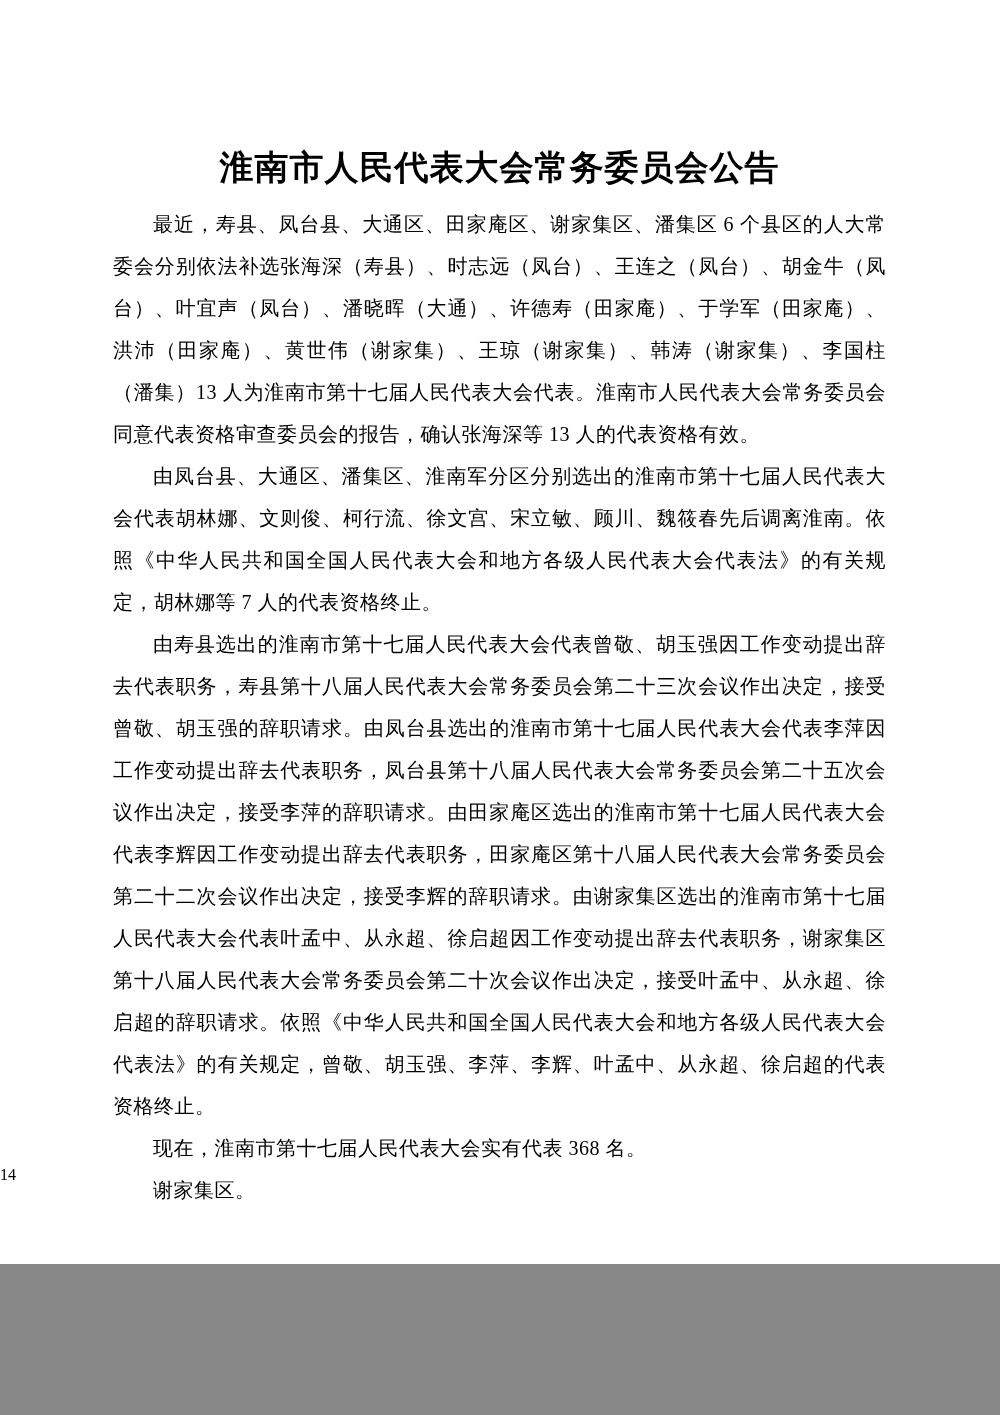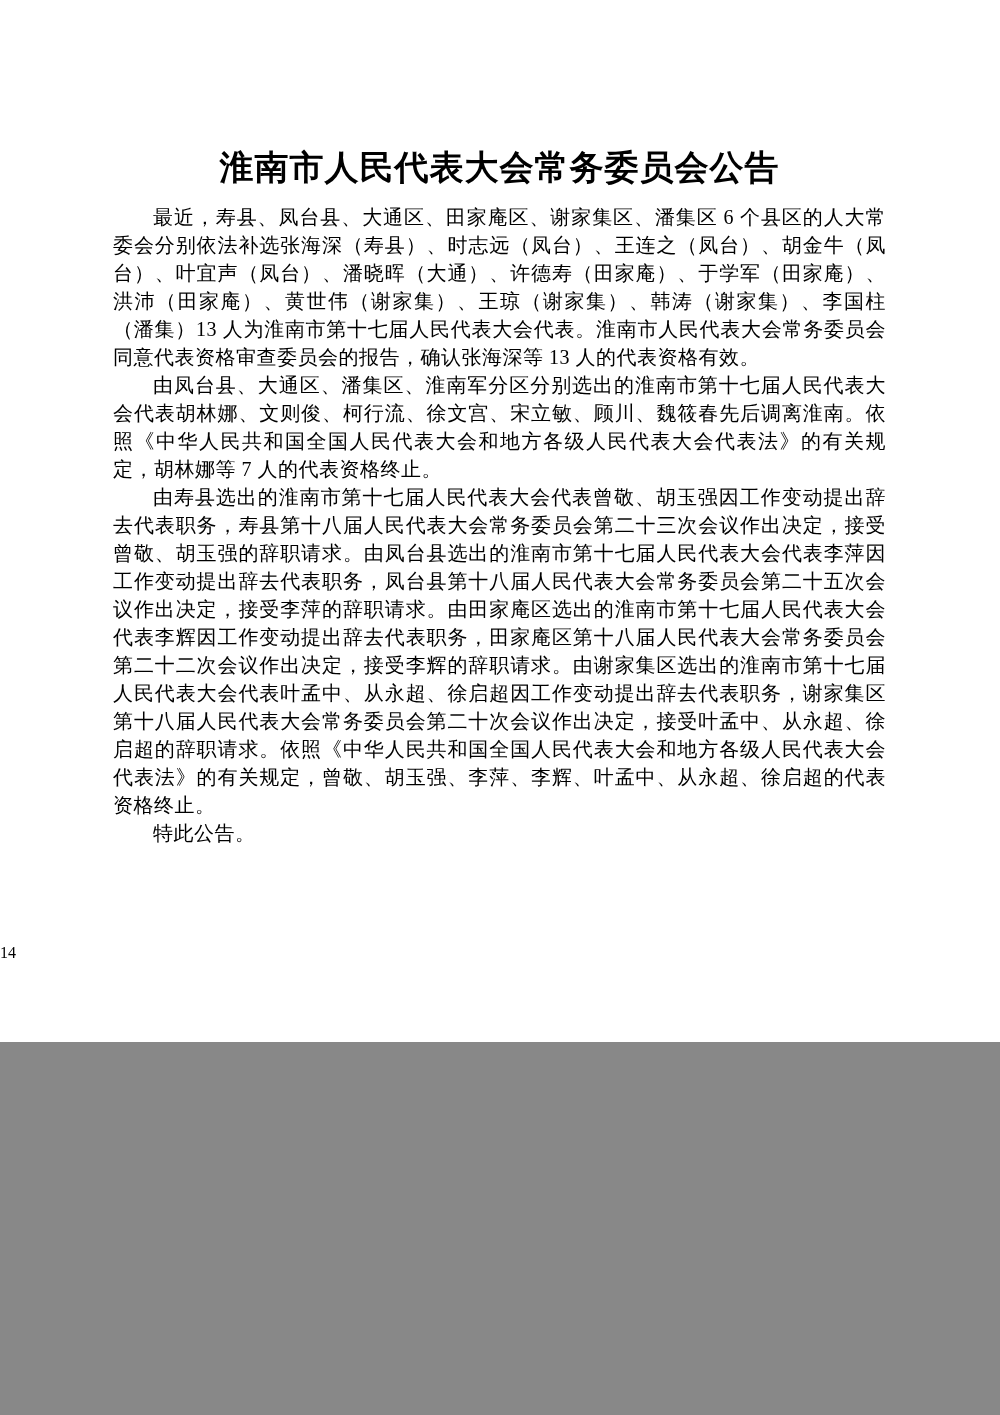--- a/index.html
+++ b/index.html
@@ -1,20 +1,20 @@
 <!DOCTYPE html>
 <html lang="zh"><head>
 <meta charset="utf-8">
 <style>
   * { margin: 0; padding: 0; box-sizing: border-box; }
   html, body { background: #888; }
   .page {
     position: relative;
     width: 1000px;
-    height: 1042px;
+    height: 1264px;
     margin: 0 auto;
     background: #ffffff;
     color: #000000;
     font-family: "Liberation Serif", "DejaVu Serif", serif;
     overflow: hidden;
   }
   .content {
     padding: 148px 114px 0 113px;
   }
   .doc-title {
@@ -27,21 +27,21 @@
   }
   .doc-subtitle {
     font-size: 17px;
     font-weight: bold;
     text-align: center;
     letter-spacing: 1px;
     margin-bottom: 60px;
   }
   .doc-body p {
     font-size: 20px;
-    line-height: 28px;
+    line-height: 42px;
     text-align: justify;
     text-indent: 2em;
     letter-spacing: 0.5px;
   }
   .page-number {
     position: absolute;
     bottom: 80px;
     left: 0;
     width: 100%;
     text-align: left;
@@ -51,17 +51,18 @@
 </head>
 <body>
 
 <div class="page">
   <div class="content">
     <h1 class="doc-title">淮南市人民代表大会常务委员会公告</h1>
     <div class="doc-body">
         <p>最近，寿县、凤台县、大通区、田家庵区、谢家集区、潘集区 6 个县区的人大常委会分别依法补选张海深（寿县）、时志远（凤台）、王连之（凤台）、胡金牛（凤台）、叶宜声（凤台）、潘晓晖（大通）、许德寿（田家庵）、于学军（田家庵）、洪沛（田家庵）、黄世伟（谢家集）、王琼（谢家集）、韩涛（谢家集）、李国柱（潘集）13 人为淮南市第十七届人民代表大会代表。淮南市人民代表大会常务委员会同意代表资格审查委员会的报告，确认张海深等 13 人的代表资格有效。</p>
         <p>由凤台县、大通区、潘集区、淮南军分区分别选出的淮南市第十七届人民代表大会代表胡林娜、文则俊、柯行流、徐文宫、宋立敏、顾川、魏筱春先后调离淮南。依照《中华人民共和国全国人民代表大会和地方各级人民代表大会代表法》的有关规定，胡林娜等 7 人的代表资格终止。</p>
         <p>由寿县选出的淮南市第十七届人民代表大会代表曾敬、胡玉强因工作变动提出辞去代表职务，寿县第十八届人民代表大会常务委员会第二十三次会议作出决定，接受曾敬、胡玉强的辞职请求。由凤台县选出的淮南市第十七届人民代表大会代表李萍因工作变动提出辞去代表职务，凤台县第十八届人民代表大会常务委员会第二十五次会议作出决定，接受李萍的辞职请求。由田家庵区选出的淮南市第十七届人民代表大会代表李辉因工作变动提出辞去代表职务，田家庵区第十八届人民代表大会常务委员会第二十二次会议作出决定，接受李辉的辞职请求。由谢家集区选出的淮南市第十七届人民代表大会代表叶孟中、从永超、徐启超因工作变动提出辞去代表职务，谢家集区第十八届人民代表大会常务委员会第二十次会议作出决定，接受叶孟中、从永超、徐启超的辞职请求。依照《中华人民共和国全国人民代表大会和地方各级人民代表大会代表法》的有关规定，曾敬、胡玉强、李萍、李辉、叶孟中、从永超、徐启超的代表资格终止。</p>
-        <p>特此公告。</p>
+        <p>现在，淮南市第十七届人民代表大会实有代表 368 名。</p>
+        <p>谢家集区。</p>
       </div>
   </div>
   <div class="page-number">14</div>
 </div>
 
 </body></html>

